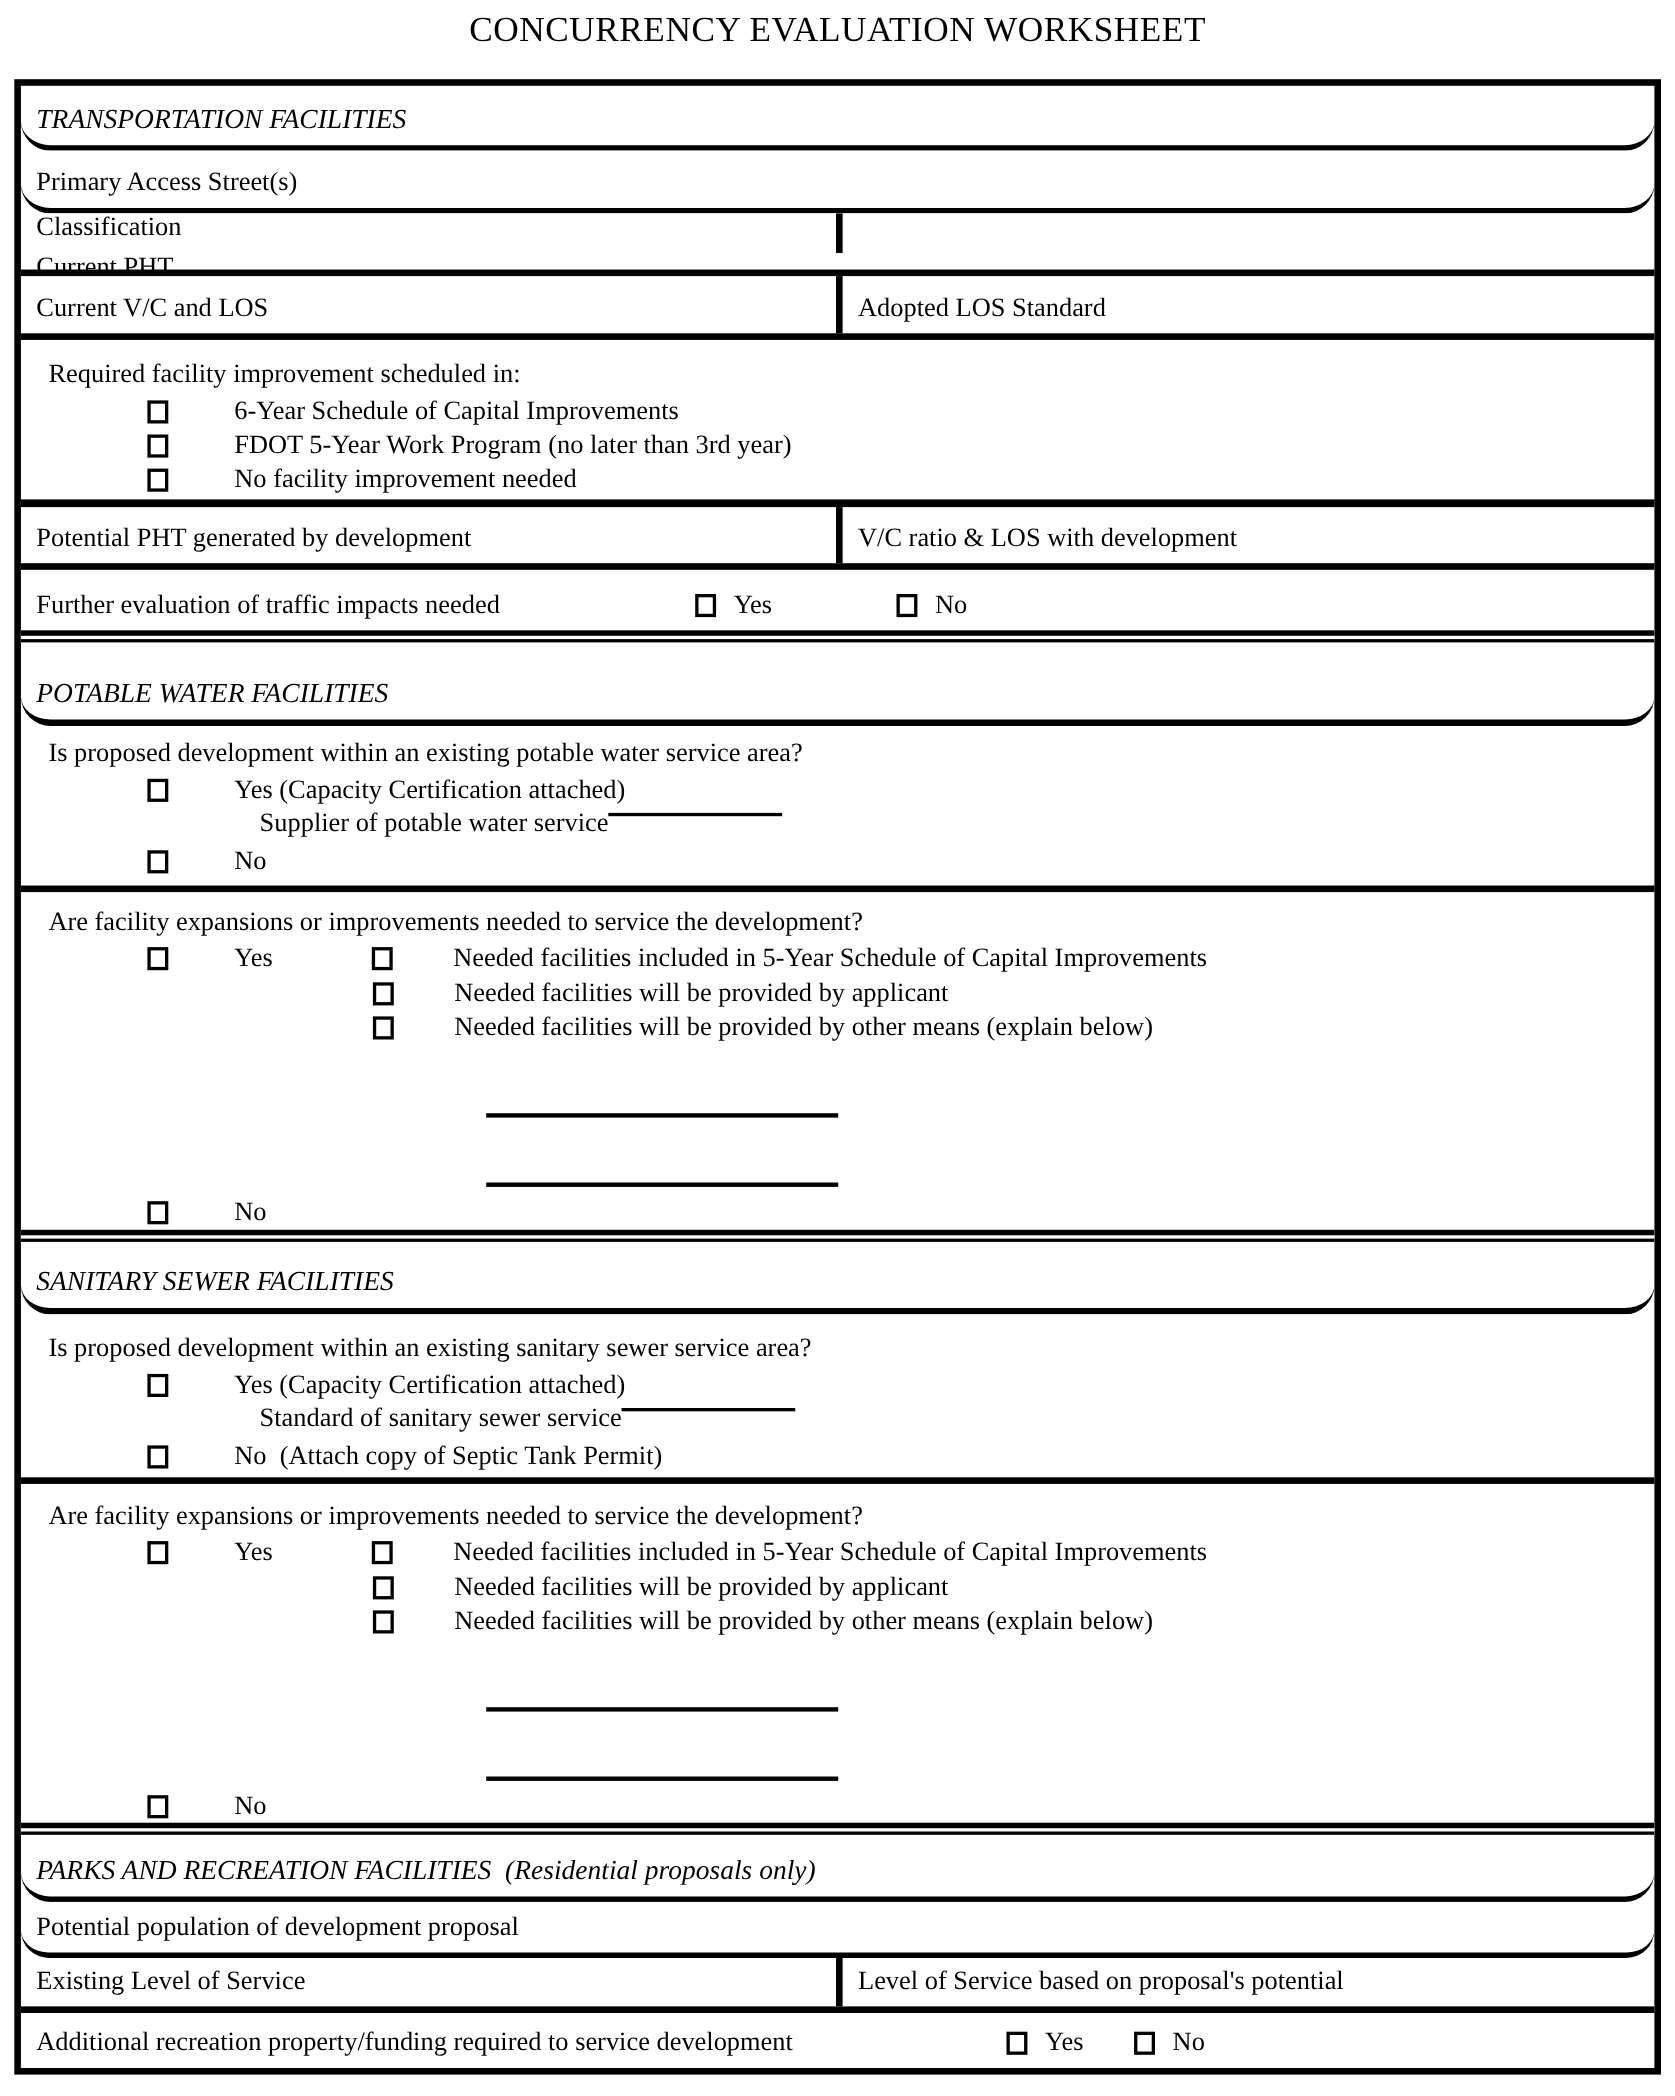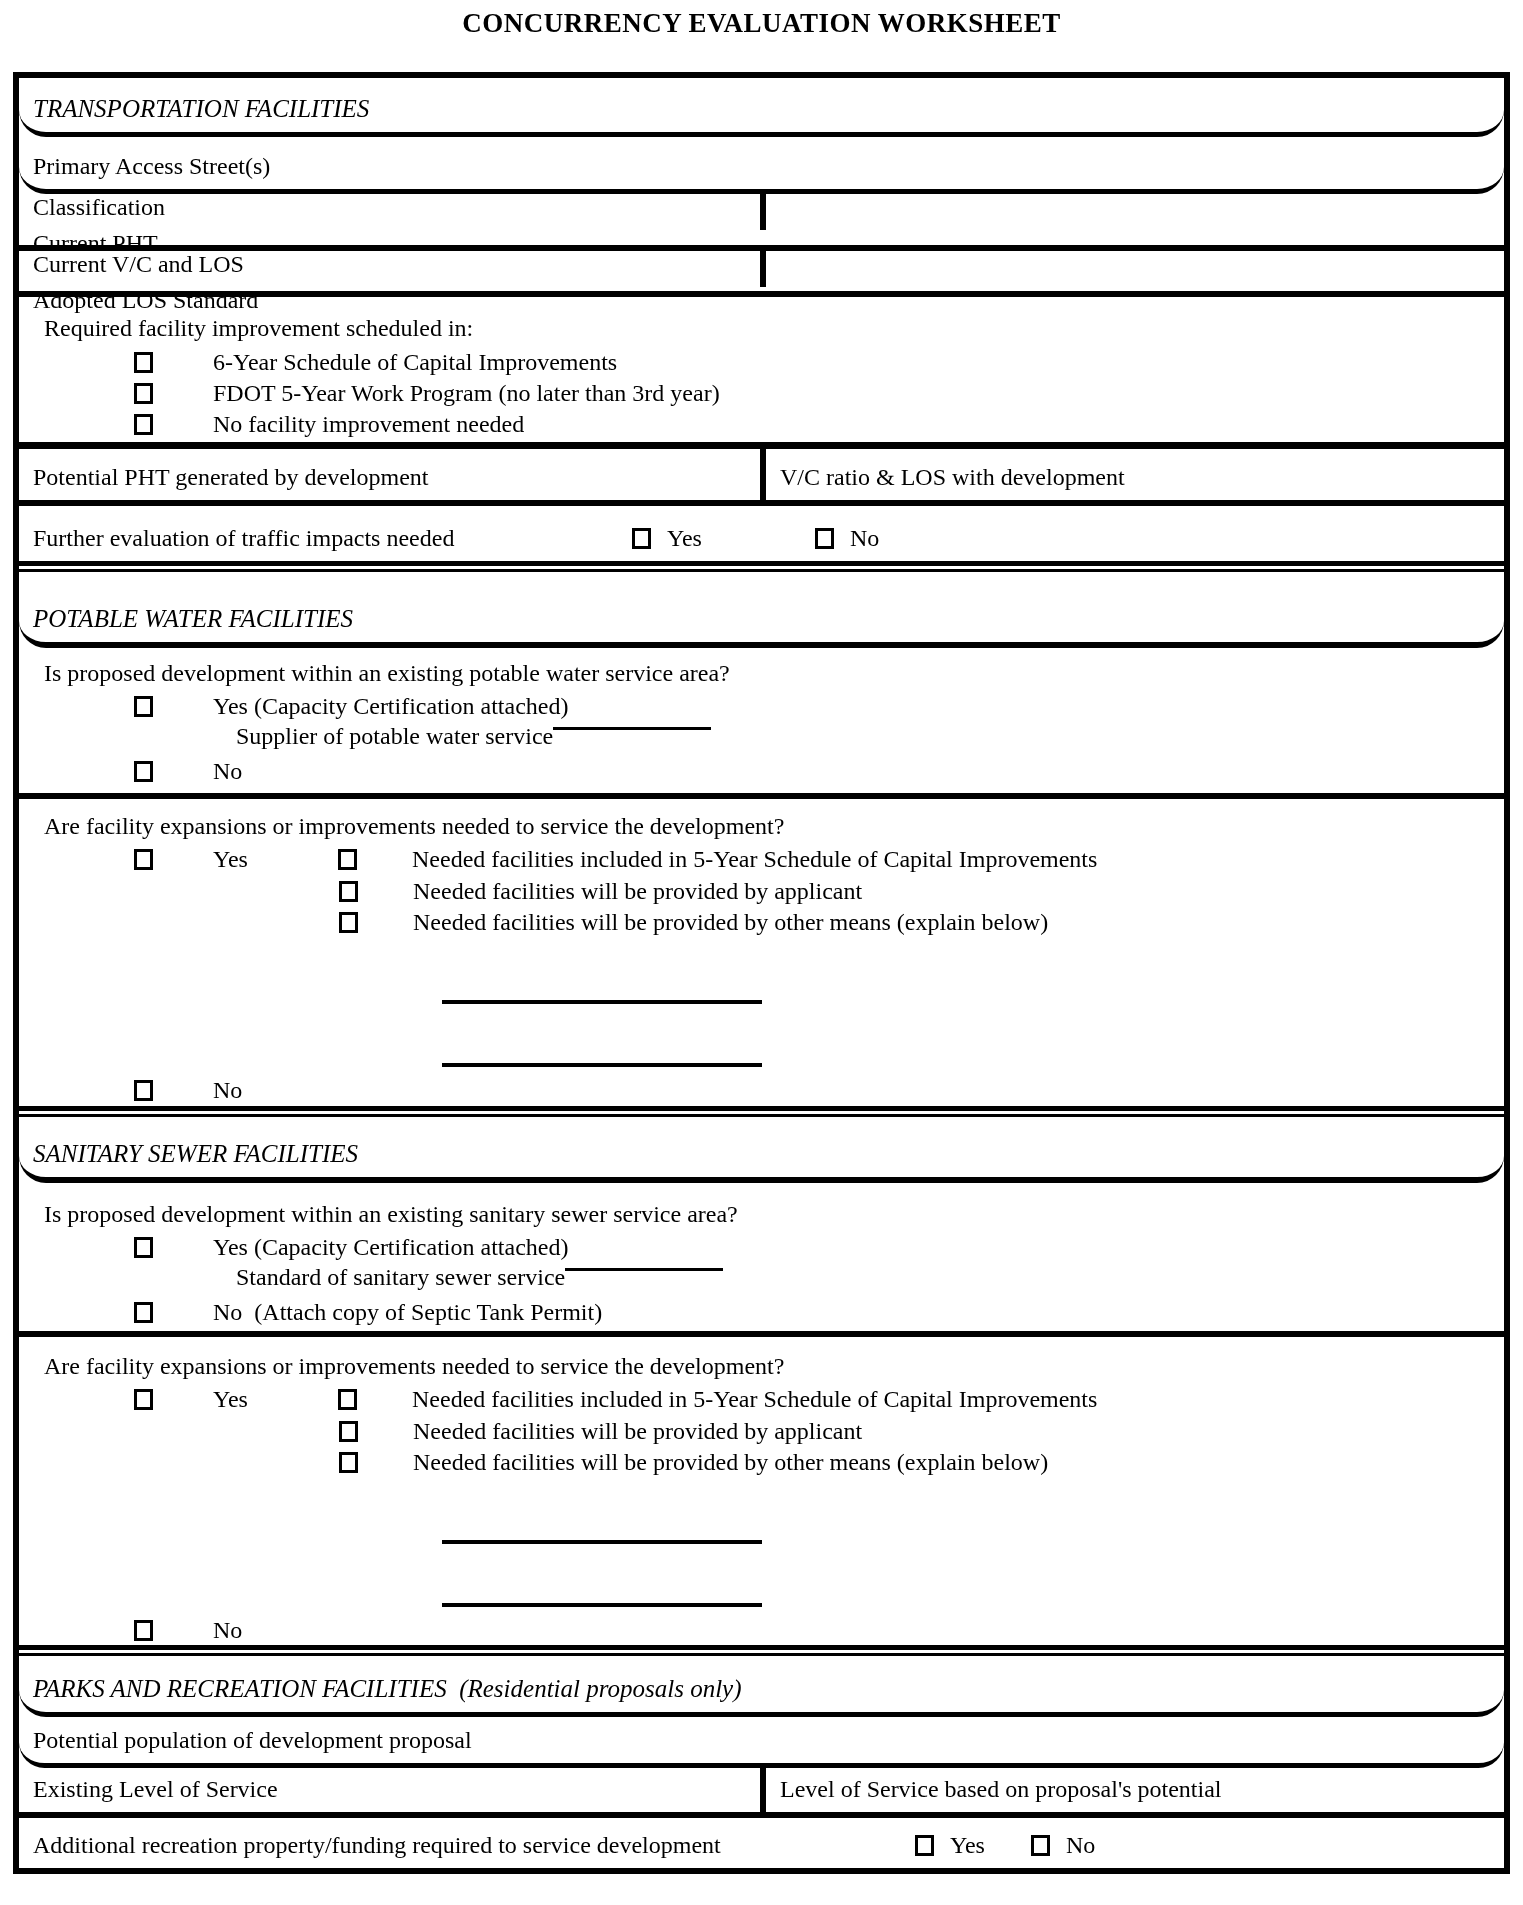--- a/index.html
+++ b/index.html
@@ -3,21 +3,21 @@
 <meta charset="utf-8">
 <style>
   html, body { margin:0; padding:0; background:#ffffff; }
   .page {
     position:relative; width:1523px; height:1905px; background:#ffffff;
     font-family:"Liberation Serif","DejaVu Serif",serif; font-size:24px; color:#000;
     overflow:hidden;
   }
   .doc-title {
     position:absolute; top:8px; left:0; width:100%; text-align:center;
-    font-size:27px; font-weight:bold; letter-spacing:0.5px; margin:0;
+    font-size:32px; font-weight:normal; letter-spacing:0.5px; margin:0;
   }
   .form-table {
     position:absolute; top:72px; left:13px; width:1497px;
     box-sizing:border-box; border:6px solid #000; background:#fff;
   }
   .row { box-sizing:border-box; position:relative; }
   .bb5 { border-bottom:5px solid #000; }
   .bb6 { border-bottom:6px solid #000; }
   .bb7 { border-bottom:7px solid #000; }
   .sep { box-sizing:border-box; height:11px; border-top:5px solid #000; border-bottom:3px solid #000; background:#fff; }
@@ -47,21 +47,21 @@
 
   .supplier { display:flex; align-items:flex-start; padding-left:217px; height:33px; }
   .fill { display:inline-block; width:158px; border-bottom:3px solid #000; height:4px; margin-bottom:3px; flex:none; }
 
   .blank { margin-left:423px; width:320px; height:0; border-bottom:4px solid #000; }
 
   .yn-group { position:absolute; bottom:9px; display:flex; align-items:center; }
   .yn-group .t { margin-left:16px; }
 
   
-  .r1 { height:59px; }  .r2 { height:57px; }  .r3 { height:57px;flex-direction:column; }  .r4 { height:46px;flex-direction:column; }
+  .r1 { height:59px; }  .r2 { height:57px; }  .r3 { height:57px;flex-direction:column; }  .r4 { height:58px; }
   .r5 { height:152px; padding-top:18px; } .r6 { height:57px; } .r7 { height:55px; }
   .r8 { height:76px; }  .r9 { height:151px; padding-top:12px; } .r10 { height:307px; padding-top:14px; }
   .r11 { height:66px; } .r12 { height:154px; padding-top:18px; } .r13 { height:308px; padding-top:16px; }
   .r14 { height:61px; } .r15 { height:51px; } .r16 { height:50px; } .r17 { height:50px; }
   .mt62 { margin-top:62px; } .mt59 { margin-top:59px; } .mt8 { margin-top:8px; }
 </style>
 </head>
 <body>
 
 <div class="page">

